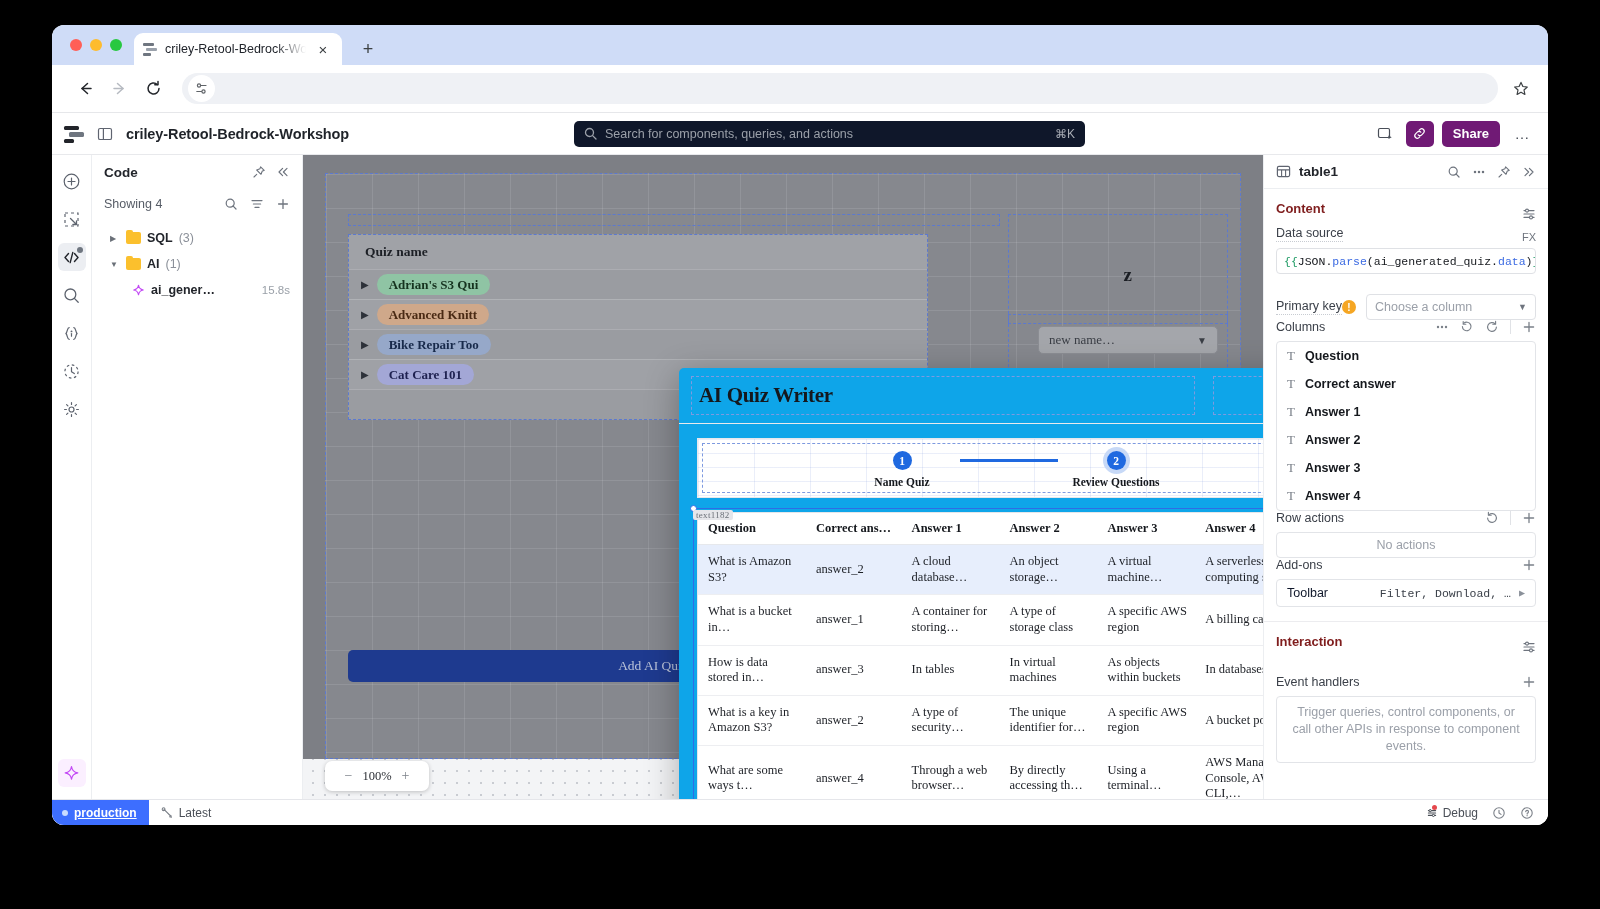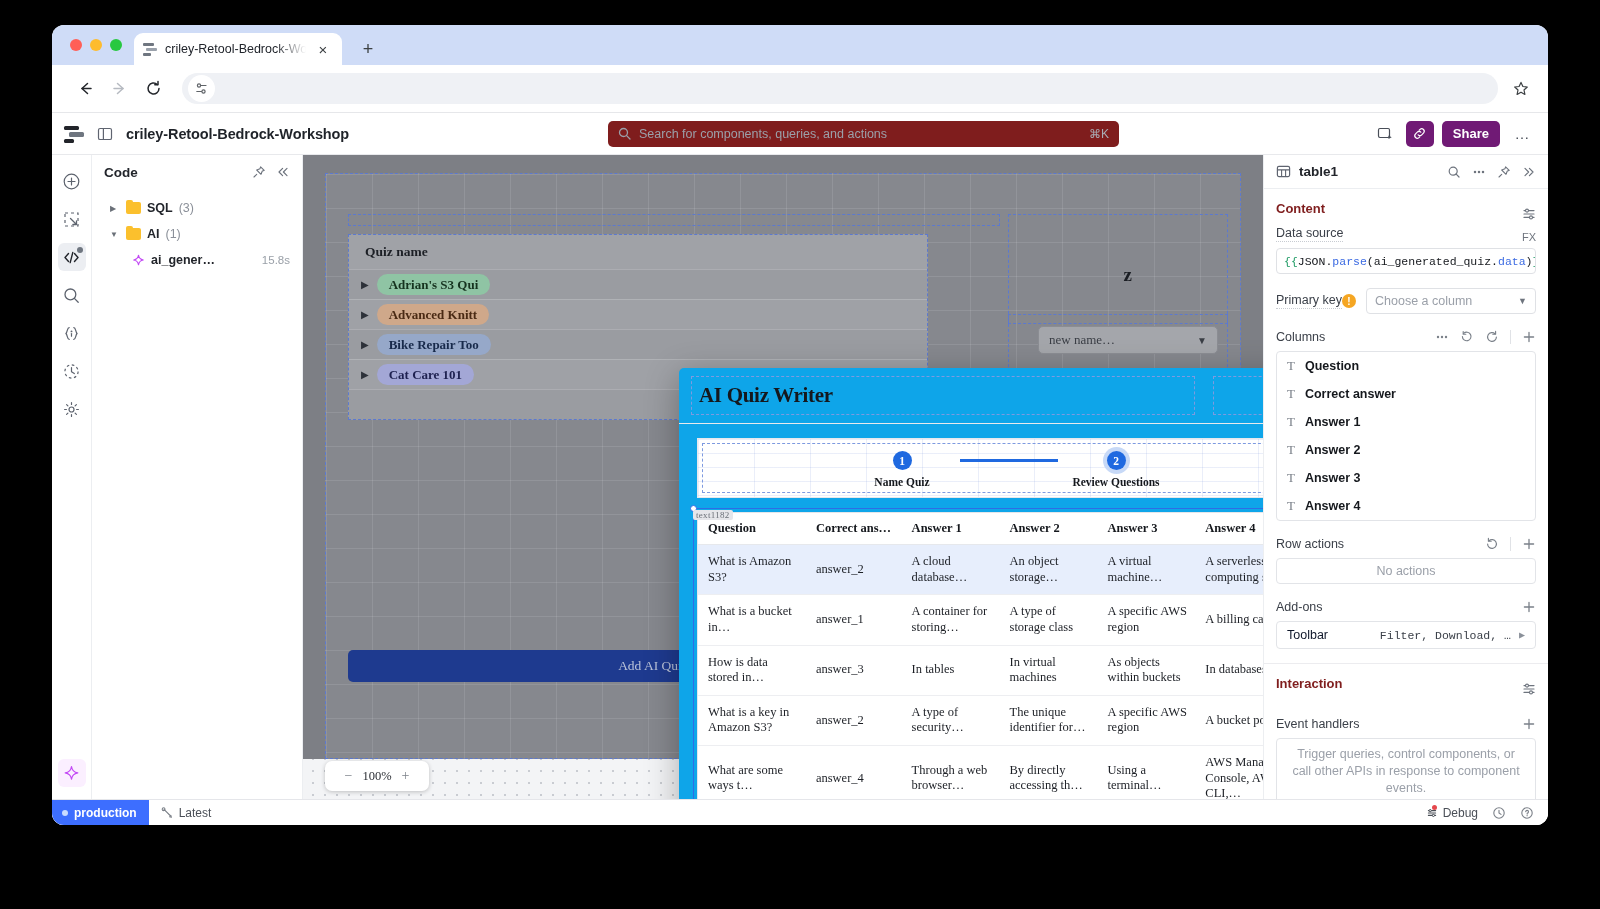--- a/index.html
+++ b/index.html
@@ -88,22 +88,22 @@
     background: #fff; position: relative;
   }
   .retool-logo { width: 20px; height: 20px; position: relative; }
   .retool-logo i { position: absolute; background: #22242a; border-radius: 1.5px; display:block; }
   .retool-logo i:nth-child(1){ left:0; top:2px; width:15px; height:4.5px;}
   .retool-logo i:nth-child(2){ left:5px; top:8.5px; width:15px; height:4.5px; background:#6f7680;}
   .retool-logo i:nth-child(3){ left:0; top:15px; width:10px; height:4.5px;}
   .panel-toggle { width: 22px; height: 22px; display:flex; align-items:center; justify-content:center; color:#5f6470;}
   .app-title { font-size: 14.5px; font-weight: bold; color: #1f2329; letter-spacing: -.1px; }
   .global-search {
-    position: absolute; left: 556px; width: 511px; height: 26px;
-    background: #7f1d1d; border-radius: 5px; display: flex; align-items: center;
+    position: absolute; left: 522px; width: 511px; height: 26px;
+    background: #0f172a; border-radius: 5px; display: flex; align-items: center;
     padding: 0 10px; gap: 8px;
   }
   .gs-text { font-size: 12.5px; color: #9ba0a9; flex: 1; }
   .gs-kbd { font-size: 12px; color: #a9adb5; }
   .topbar-right { margin-left: auto; display: flex; align-items: center; gap: 8px; }
   .tb-icon { width: 26px; height: 26px; display:flex; align-items:center; justify-content:center; color:#494e58; }
   .btn-blue {
     background: #701a75; color: #fff; border-radius: 5px; height: 26px;
     display: flex; align-items: center; justify-content: center;
     font-size: 13px; font-weight: bold; padding: 0 11px;
@@ -333,32 +333,32 @@
   .code-input {
     height: 26px; border: 1px solid #dfe1e5; border-radius: 4px; background:#fff;
     display: flex; align-items: center; padding: 0 7px; overflow: hidden;
     font-family: "Liberation Mono", monospace; font-size: 11.5px; white-space: nowrap;
   }
   .tkn-brace { color: #1d9a63; }
   .tkn-obj { color: #15181d; }
   .tkn-fn { color: #3b6ae2; }
   .tkn-prop { color: #3b6ae2; }
   .tkn-plain { color: #15181d; }
-  .pk-row { display:flex; align-items:center; gap: 0; margin-top: 14px; }
+  .pk-row { display:flex; align-items:center; gap: 0; margin-top: 20px; }
   .warn-badge {
     width: 14px; height: 14px; border-radius: 50%; background: #f5a623; color:#fff;
     font-size: 10px; font-weight: bold; display:flex; align-items:center; justify-content:center;
   }
   .select-box {
     margin-left: auto; width: 170px; height: 26px; border: 1px solid #dfe1e5;
     border-radius: 4px; display: flex; align-items: center; padding: 0 8px;
     color: #9ba0a9; font-size: 12.5px;
   }
   .select-box .chev { margin-left: auto; color: #6e747e; font-size: 9px; }
-  .cols-header { display:flex; align-items:center; margin-top: 16px; }
+  .cols-header { display:flex; align-items:center; }
   .cols-title { font-size: 12.5px; color:#3b4049; }
   .cols-icons { margin-left:auto; display:flex; align-items:center; gap: 11px; color:#7a8089; }
   .cols-icons .divider { width:1px; height:14px; background:#e0e2e6; }
   .cols-list {
     margin-top: 7px; border: 1px solid #e2e4e8; border-radius: 4px; overflow: hidden;
   }
   .col-item { height: 28px; display:flex; align-items:center; gap: 10px; padding: 0 10px; }
   .tglyph { font-family: "Liberation Serif", serif; color: #7a8089; font-size: 13px; }
   .col-name { font-size: 12.5px; color:#15181d; font-weight: bold; }
   .empty-box {
@@ -382,21 +382,21 @@
   }
 
   
   .statusbar {
     height: 26px; background: #fff; border-top: 1px solid #e5e6ea;
     display: flex; align-items: center; font-size: 12px; color: #4a4f57;
     position: relative;
   }
   .env-chip {
     background: #3d6eff; color: #fff; height: 26px; padding: 0 12px 0 10px;
-    display: flex; align-items: center; gap: 6px; font-size: 12px; font-weight: bold;
+    display: flex; align-items: center; gap: 6px; font-size: 12px; font-weight: bold; text-decoration: underline;
   }
   .env-dot { width: 6px; height: 6px; border-radius: 50%; background: #c9dbff; }
   .sb-item { display: flex; align-items: center; gap: 6px; margin-left: 12px; color:#4a4f57; }
   .sb-center { position: absolute; left: 0; right: 0; display: flex; justify-content: center; gap: 7px; align-items:center; }
   .sb-right { margin-left: auto; display: flex; align-items: center; gap: 14px; padding-right: 14px; }
   .debug { display:flex; align-items:center; gap:5px; position:relative; }
   .debug-dot { position:absolute; left: 6px; top: -1px; width:5px; height:5px; border-radius:50%; background:#e5484d; }
   svg { display: block; }
 </style>
 </head>
@@ -561,20 +561,41 @@
             <span class="cp-head-icons">
               <span>
                 <svg width="14" height="14" viewBox="0 0 14 14">
                     <path d="M8.6 1.8 12.2 5.4 10.3 6 9 9.3 4.7 5 8 3.7z" stroke="currentColor" stroke-width="1.1" fill="none" stroke-linejoin="round"></path>
                     <path d="M4.7 9.3 2 12" stroke="currentColor" stroke-width="1.1" stroke-linecap="round"></path>
                   </svg>
               </span>
               <span>
                 <svg width="14" height="14" viewBox="0 0 14 14">
                     <path d="M6.6 3.4 3 7l3.6 3.6M11 3.4 7.4 7 11 10.6" stroke="currentColor" stroke-width="1.2" fill="none" stroke-linecap="round" stroke-linejoin="round"></path>
+                  </svg>
+              </span>
+            </span>
+          </div>
+          <div class="cp-sub">
+            <span class="cp-sub-label">Showing 4</span>
+            <span class="cp-sub-icons">
+              <span>
+                <svg width="14" height="14" viewBox="0 0 14 14">
+                    <circle cx="6.2" cy="6.2" r="4" stroke="currentColor" stroke-width="1.2" fill="none"></circle>
+                    <path d="M9.2 9.2 12 12" stroke="currentColor" stroke-width="1.2" stroke-linecap="round"></path>
+                  </svg>
+              </span>
+              <span>
+                <svg width="14" height="14" viewBox="0 0 14 14">
+                    <path d="M2 3.6h10M3.4 7h7.2M5 10.4h4" stroke="currentColor" stroke-width="1.2" stroke-linecap="round"></path>
+                  </svg>
+              </span>
+              <span>
+                <svg width="14" height="14" viewBox="0 0 14 14">
+                    <path d="M7 2.6v8.8M2.6 7h8.8" stroke="currentColor" stroke-width="1.3" stroke-linecap="round"></path>
                   </svg>
               </span>
             </span>
           </div>
           <div class="tree">
             <div class="tree-row">
               <span class="caret">▶</span>
               <span class="folder"></span>
               <span class="tree-name">SQL</span>
               <span class="tree-count">(3)</span>

